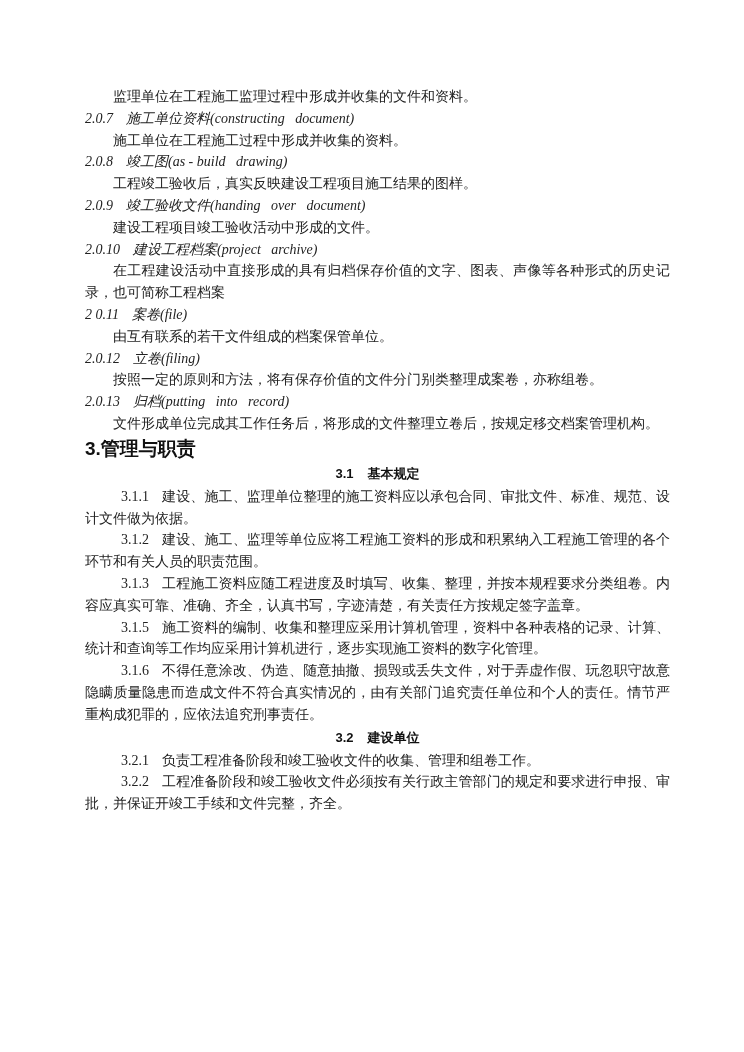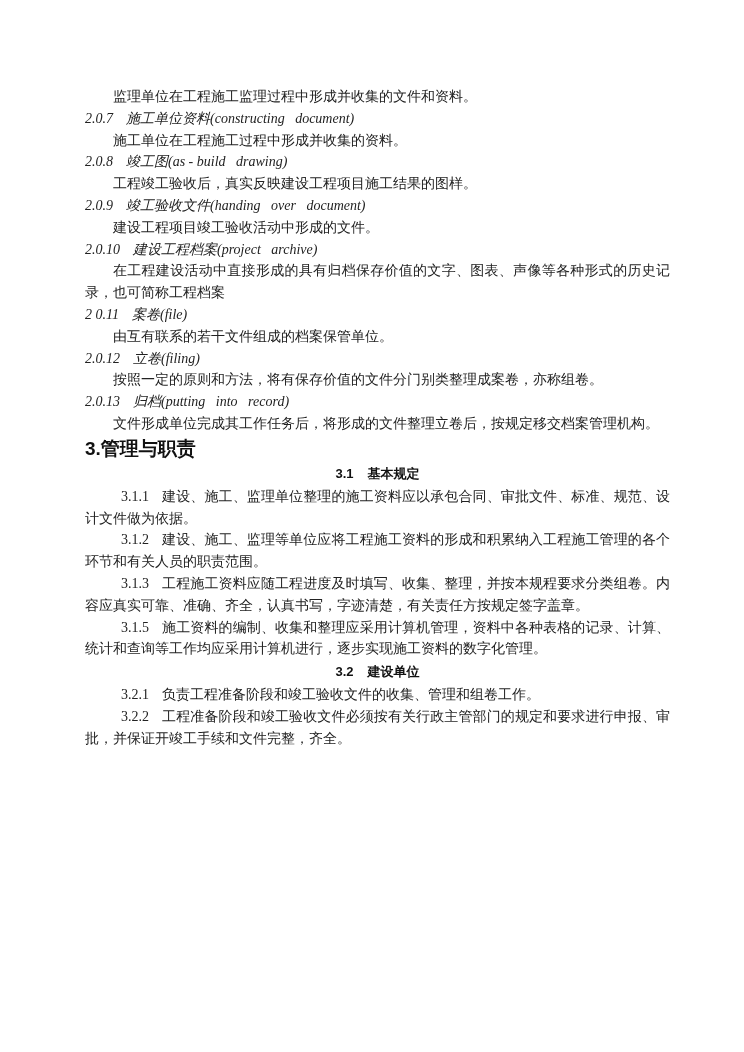--- a/index.html
+++ b/index.html
@@ -102,20 +102,21 @@
 
   <div class="block para"><span class="num">3.1.1</span><span>建设、施工、监理单位整理的施工资料应以承包合同、审批文件、标准、规范、设计文件做为依据。</span></div>
 
   <div class="block para"><span class="num">3.1.2</span><span>建设、施工、监理等单位应将工程施工资料的形成和积累纳入工程施工管理的各个环节和有关人员的职责范围。</span></div>
 
   <div class="block para"><span class="num">3.1.3</span><span>工程施工资料应随工程进度及时填写、收集、整理，并按本规程要求分类组卷。内容应真实可靠、准确、齐全，认真书写，字迹清楚，有关责任方按规定签字盖章。</span></div>
 
 
   <div class="block para"><span class="num">3.1.5</span><span>施工资料的编制、收集和整理应采用计算机管理，资料中各种表格的记录、计算、统计和查询等工作均应采用计算机进行，逐步实现施工资料的数字化管理。</span></div>
 
+  <div class="block para"><span class="num">3.1.6</span><span>不得任意涂改、伪造、随意抽撤、损毁或丢失文件，对于弄虚作假、玩忽职守故意隐瞒质量隐患而造成文件不符合真实情况的，由有关部门追究责任单位和个人的责任。情节严重构成犯罪的，应依法追究刑事责任。</span></div>
 
   <div class="block h2"><span class="num">3.2</span><span>建设单位</span></div>
 
   <div class="block para"><span class="num">3.2.1</span><span>负责工程准备阶段和竣工验收文件的收集、管理和组卷工作。</span></div>
 
   <div class="block para"><span class="num">3.2.2</span><span>工程准备阶段和竣工验收文件必须按有关行政主管部门的规定和要求进行申报、审批，并保证开竣工手续和文件完整，齐全。</span></div>
 
 
 
 </div>

